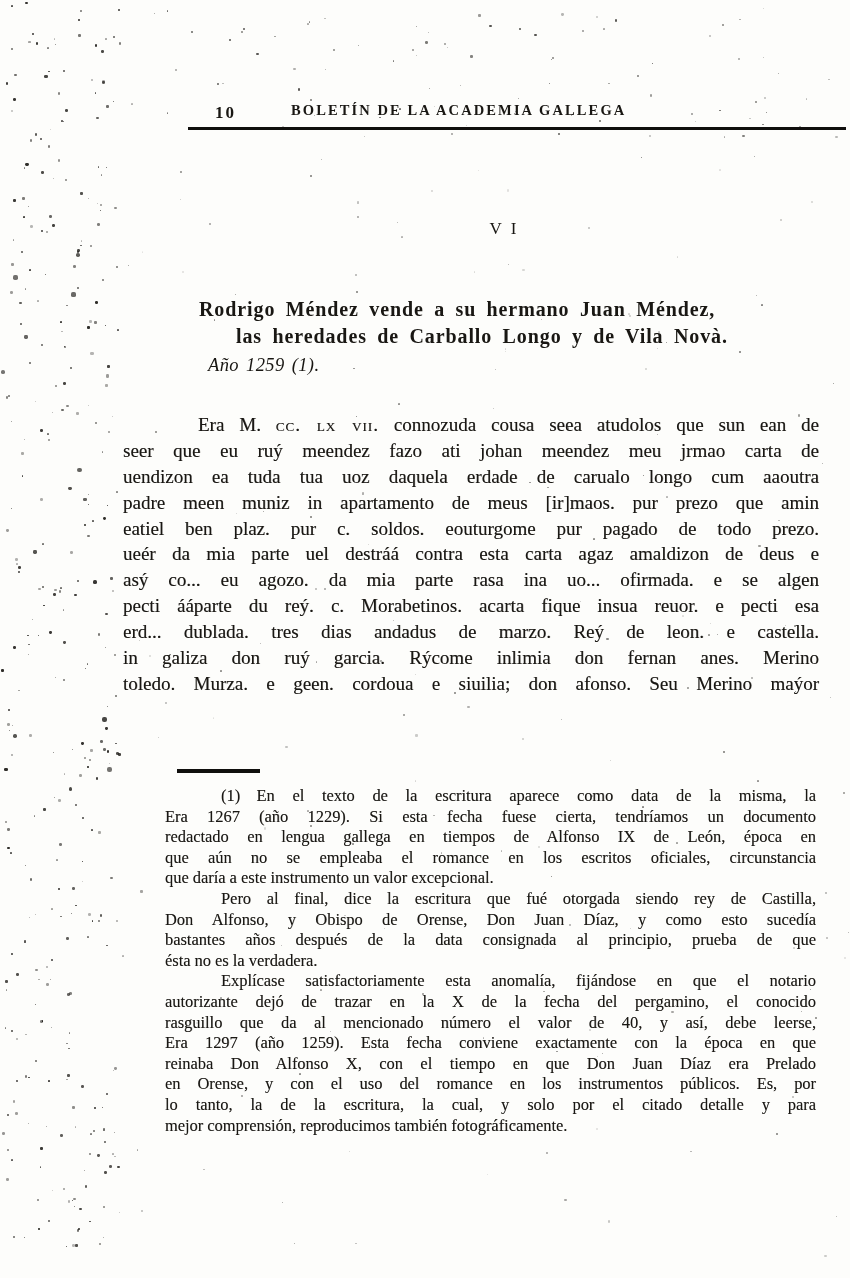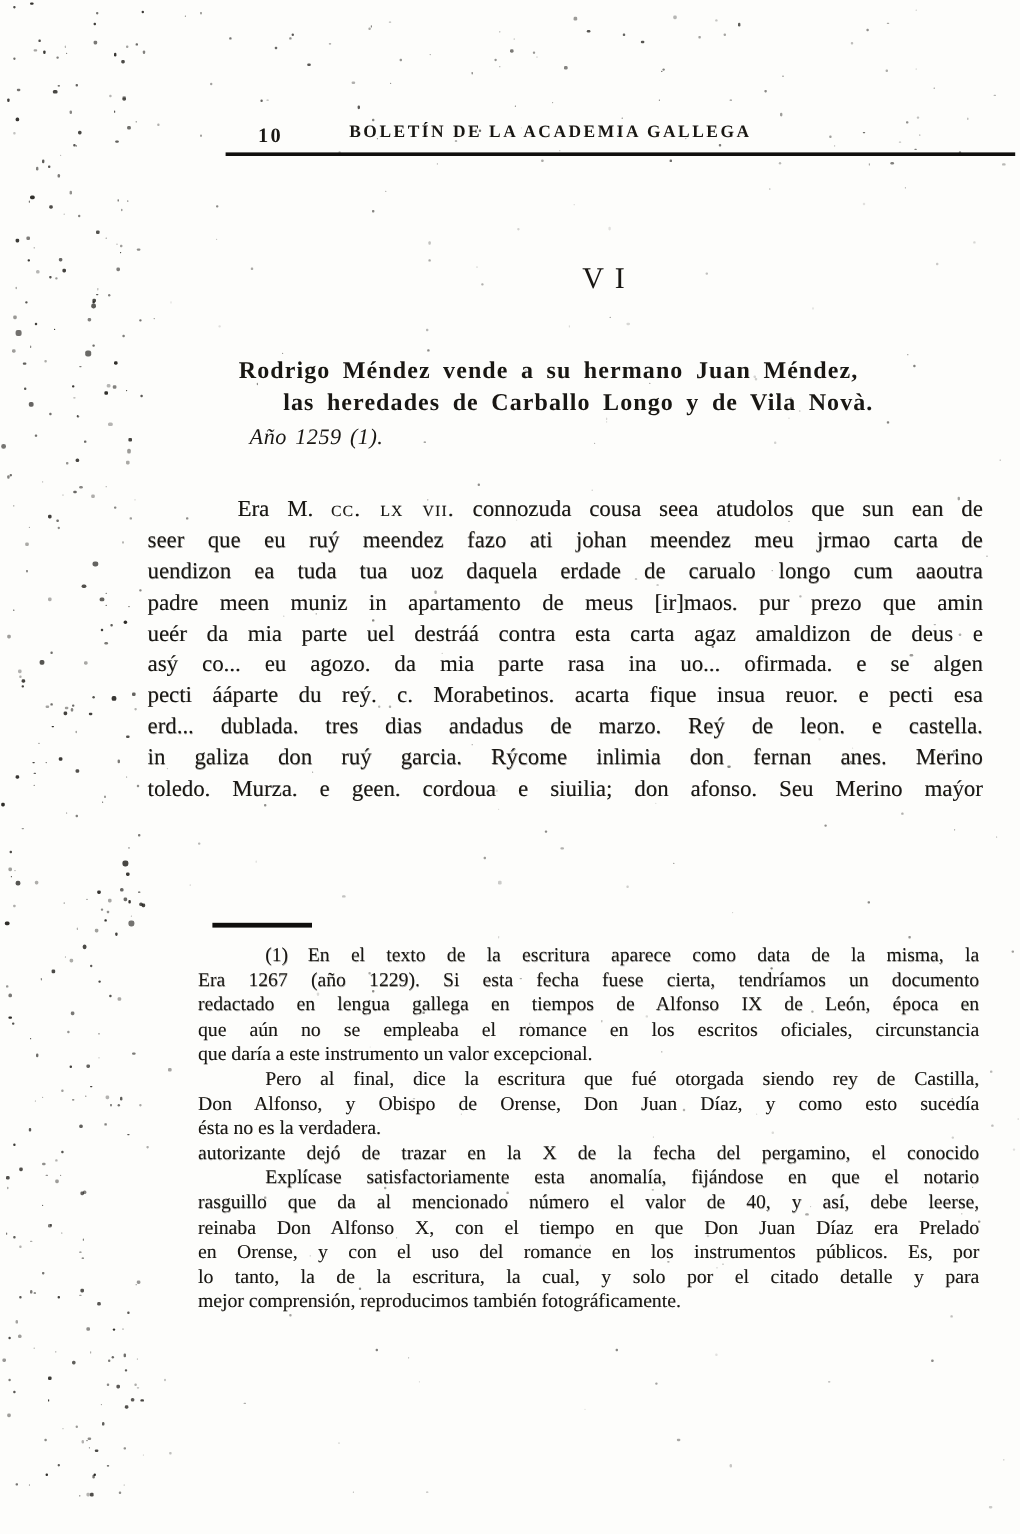--- a/index.html
+++ b/index.html
@@ -27,21 +27,21 @@
     white-space:nowrap;
   }
   .head-rule{
     position:absolute;left:188px;top:127px;width:658px;height:3px;
     background:#100f0d;
   }
 
   
   .section-no{
     position:absolute;left:403px;top:219px;width:200px;
-    text-align:center;font-size:25px;letter-spacing:9px;text-indent:9px;
+    text-align:center;font-size:17px;letter-spacing:9px;text-indent:9px;
     font-weight:normal;
   }
 
   
   .heading{
     position:absolute;left:199px;top:296px;width:640px;
     font-weight:bold;font-size:20px;line-height:27px;
     letter-spacing:0.9px;word-spacing:4.5px;
   }
   .heading .h-line2{margin-left:37px;}
@@ -720,42 +720,45 @@
       <div class="h-line1">Rodrigo Méndez vende a su hermano Juan Méndez,</div>
       <div class="h-line2">las heredades de Carballo Longo y de Vila Novà.</div>
       <div class="h-date">Año 1259 (1).</div>
     </div>
 
     <div class="bodytext">
       <div class="bline indent"><span>Era M. </span><span class="sc">cc. lx vii.</span><span> connozuda cousa seea atudolos que sun ean de</span></div>
       <div class="bline">seer que eu ruý meendez fazo ati johan meendez meu jrmao carta de</div>
       <div class="bline">uendizon ea tuda tua uoz daquela erdade de carualo longo cum aaoutra</div>
       <div class="bline">padre meen muniz in apartamento de meus [ir]maos. pur prezo que amin</div>
+      <div class="bline">eatiel ben plaz. pur c. soldos. eouturgome pur pagado de todo prezo.</div>
       <div class="bline">ueér da mia parte uel destráá contra esta carta agaz amaldizon de deus e</div>
       <div class="bline">asý co... eu agozo. da mia parte rasa ina uo... ofirmada. e se algen</div>
       <div class="bline">pecti ááparte du reý. c. Morabetinos. acarta fique insua reuor. e pecti esa</div>
       <div class="bline">erd... dublada. tres dias andadus de marzo. Reý de leon. e castella.</div>
       <div class="bline">in galiza don ruý garcia. Rýcome inlimia don fernan anes. Merino</div>
       <div class="bline">toledo. Murza. e geen. cordoua e siuilia; don afonso. Seu Merino maýor</div>
     </div>
 
     <div class="fn-rule"></div>
 
     <div class="footnote">
       <div class="fline fn-indent">(1)  En el texto de la escritura aparece como data de la misma, la</div>
       <div class="fline">Era 1267 (año 1229). Si esta fecha fuese cierta, tendríamos un documento</div>
       <div class="fline">redactado en lengua gallega en tiempos de Alfonso IX de León, época en</div>
       <div class="fline">que aún no se empleaba el romance en los escritos oficiales, circunstancia</div>
       <div class="fline fn-end">que daría a este instrumento un valor excepcional.</div>
       <div class="fline fn-indent">Pero al final, dice la escritura que fué otorgada siendo rey de Castilla,</div>
       <div class="fline">Don Alfonso, y Obispo de Orense, Don Juan Díaz, y como esto sucedía</div>
+      <div class="fline">bastantes años después de la data consignada al principio, prueba de que</div>
       <div class="fline fn-end">ésta no es la verdadera.</div>
+      <div class="fline fn-indent">Explícase satisfactoriamente esta anomalía, fijándose en que el notario</div>
       <div class="fline">autorizante dejó de trazar en la X de la fecha del pergamino, el conocido</div>
-      <div class="fline fn-indent">Explícase satisfactoriamente esta anomalía, fijándose en que el notario</div>
       <div class="fline">rasguillo que da al mencionado número el valor de 40, y así, debe leerse,</div>
+      <div class="fline">Era 1297 (año 1259). Esta fecha conviene exactamente con la época en que</div>
       <div class="fline">reinaba Don Alfonso X, con el tiempo en que Don Juan Díaz era Prelado</div>
       <div class="fline">en Orense, y con el uso del romance en los instrumentos públicos. Es, por</div>
       <div class="fline">lo tanto, la de la escritura, la cual, y solo por el citado detalle y para</div>
       <div class="fline fn-end">mejor comprensión, reproducimos también fotográficamente.</div>
     </div>
 
   </div>
 </div>
 
 </body></html>

